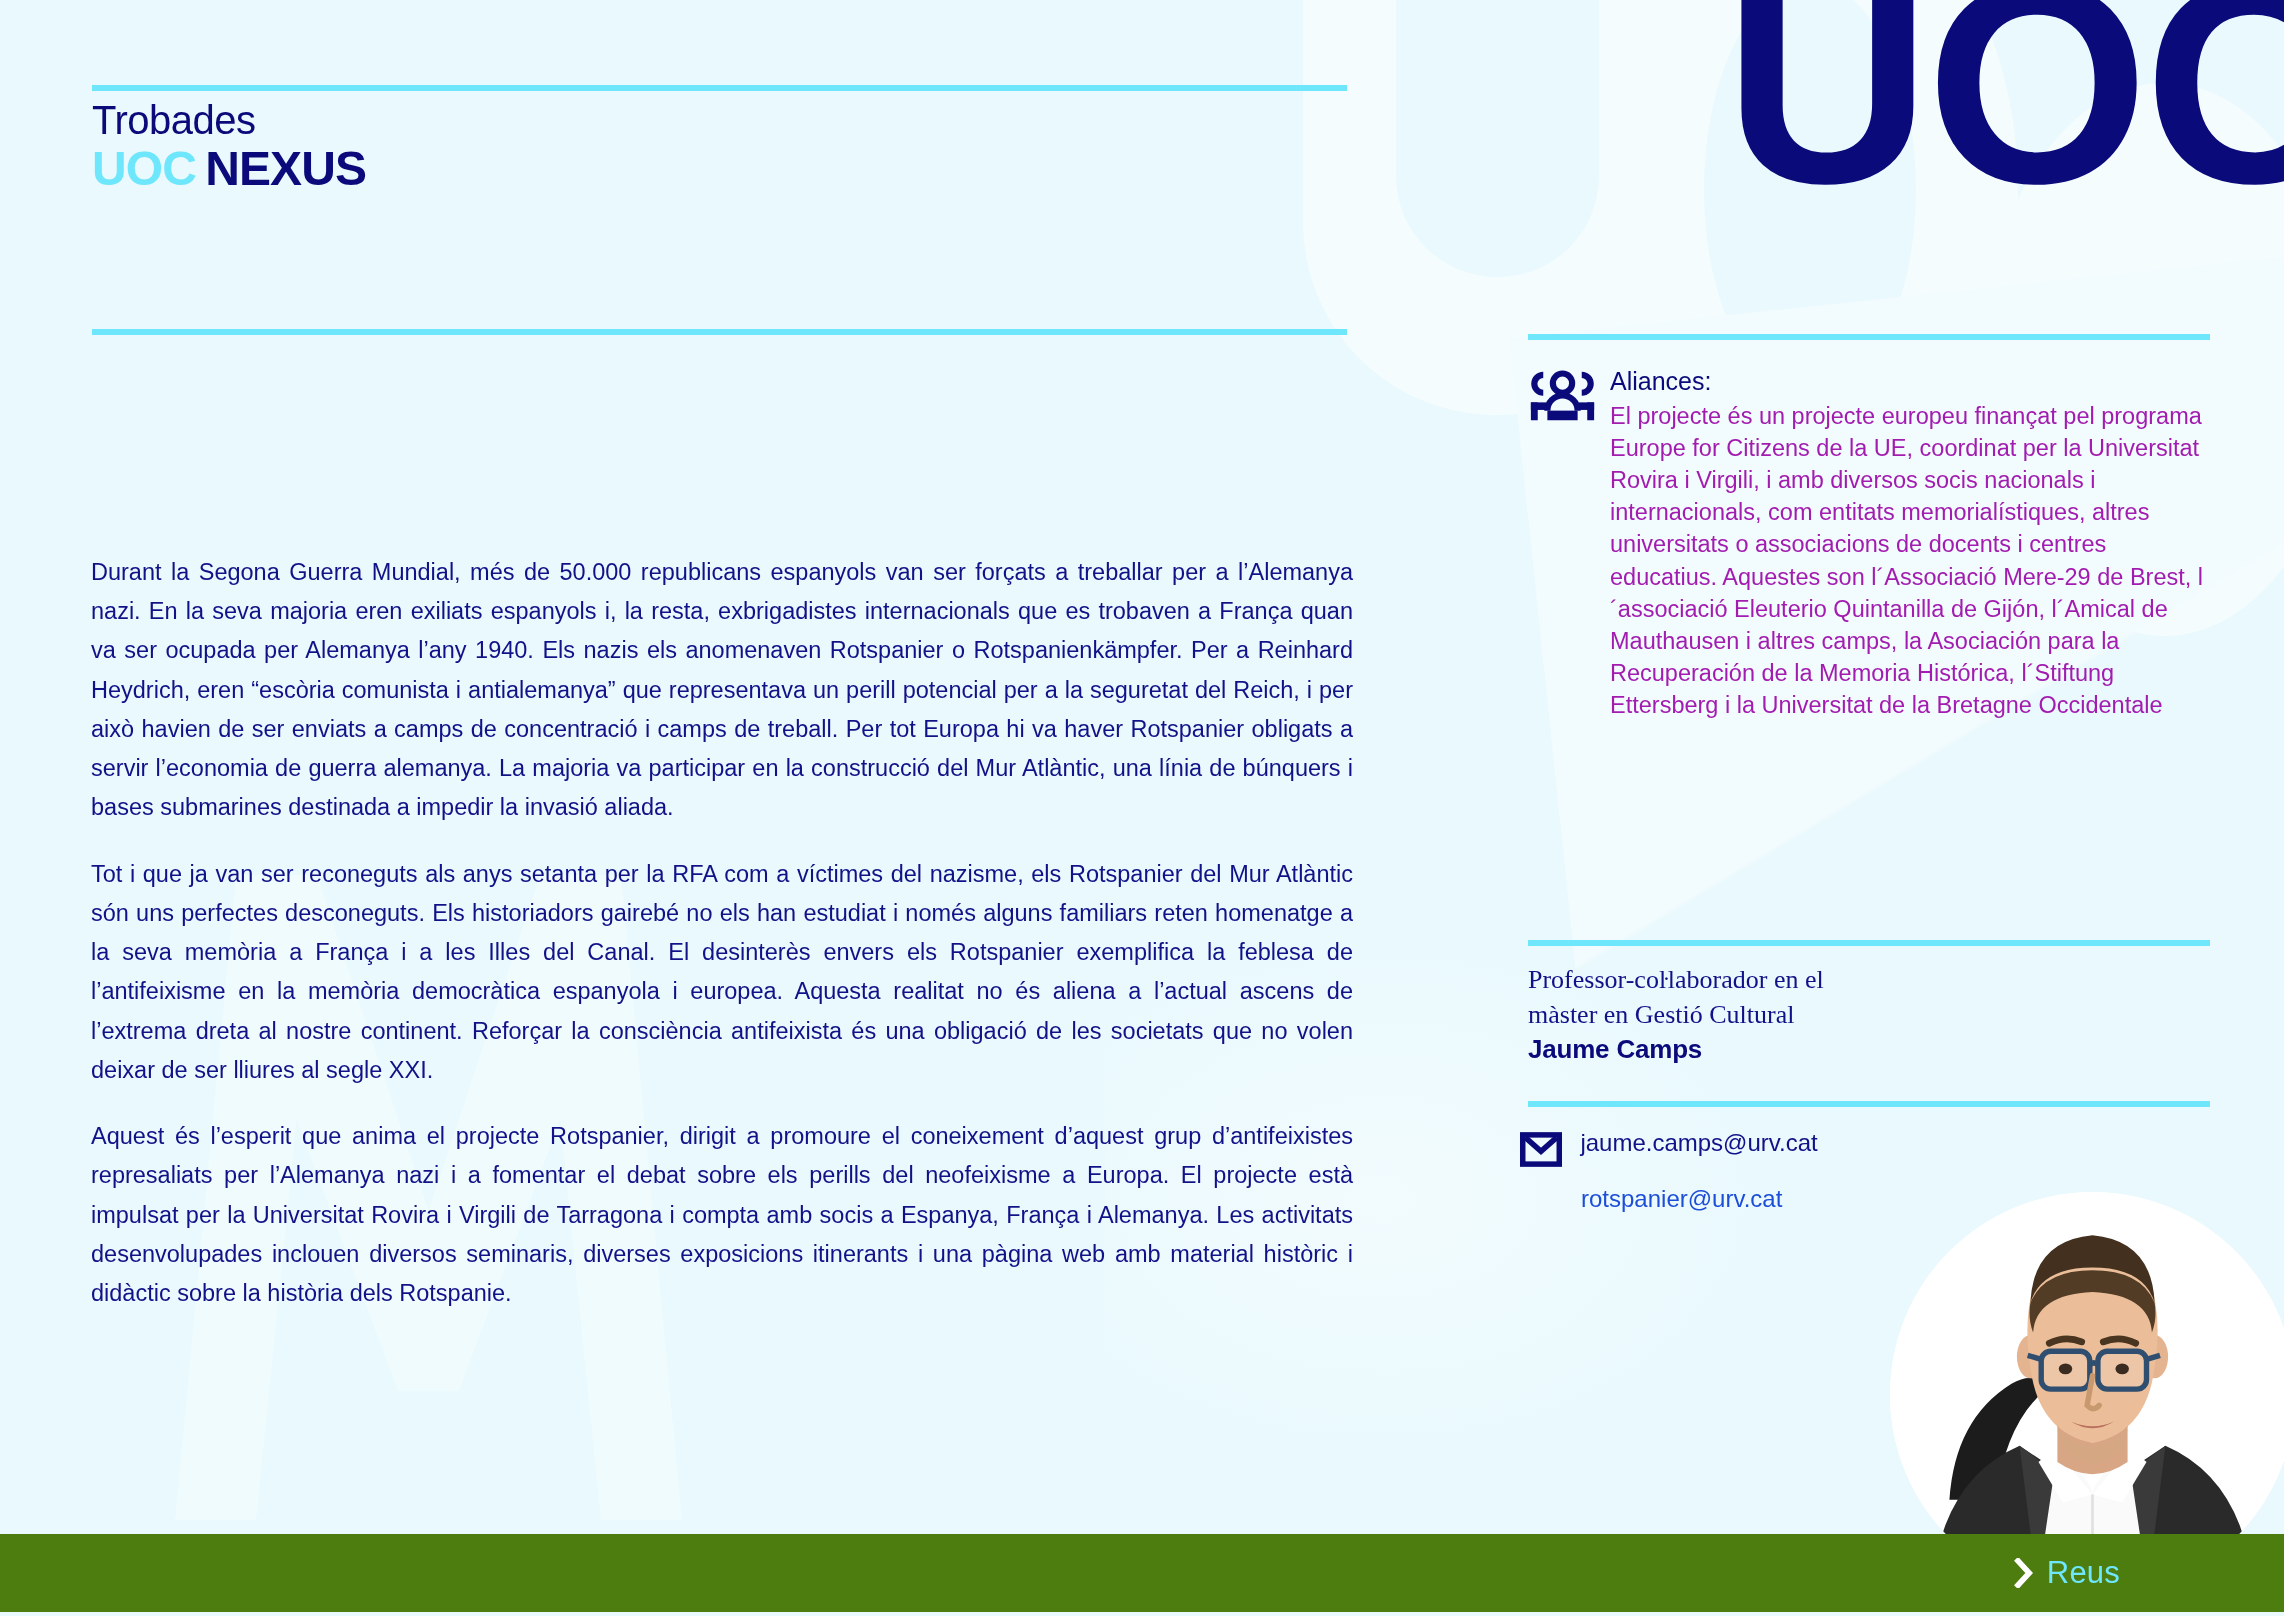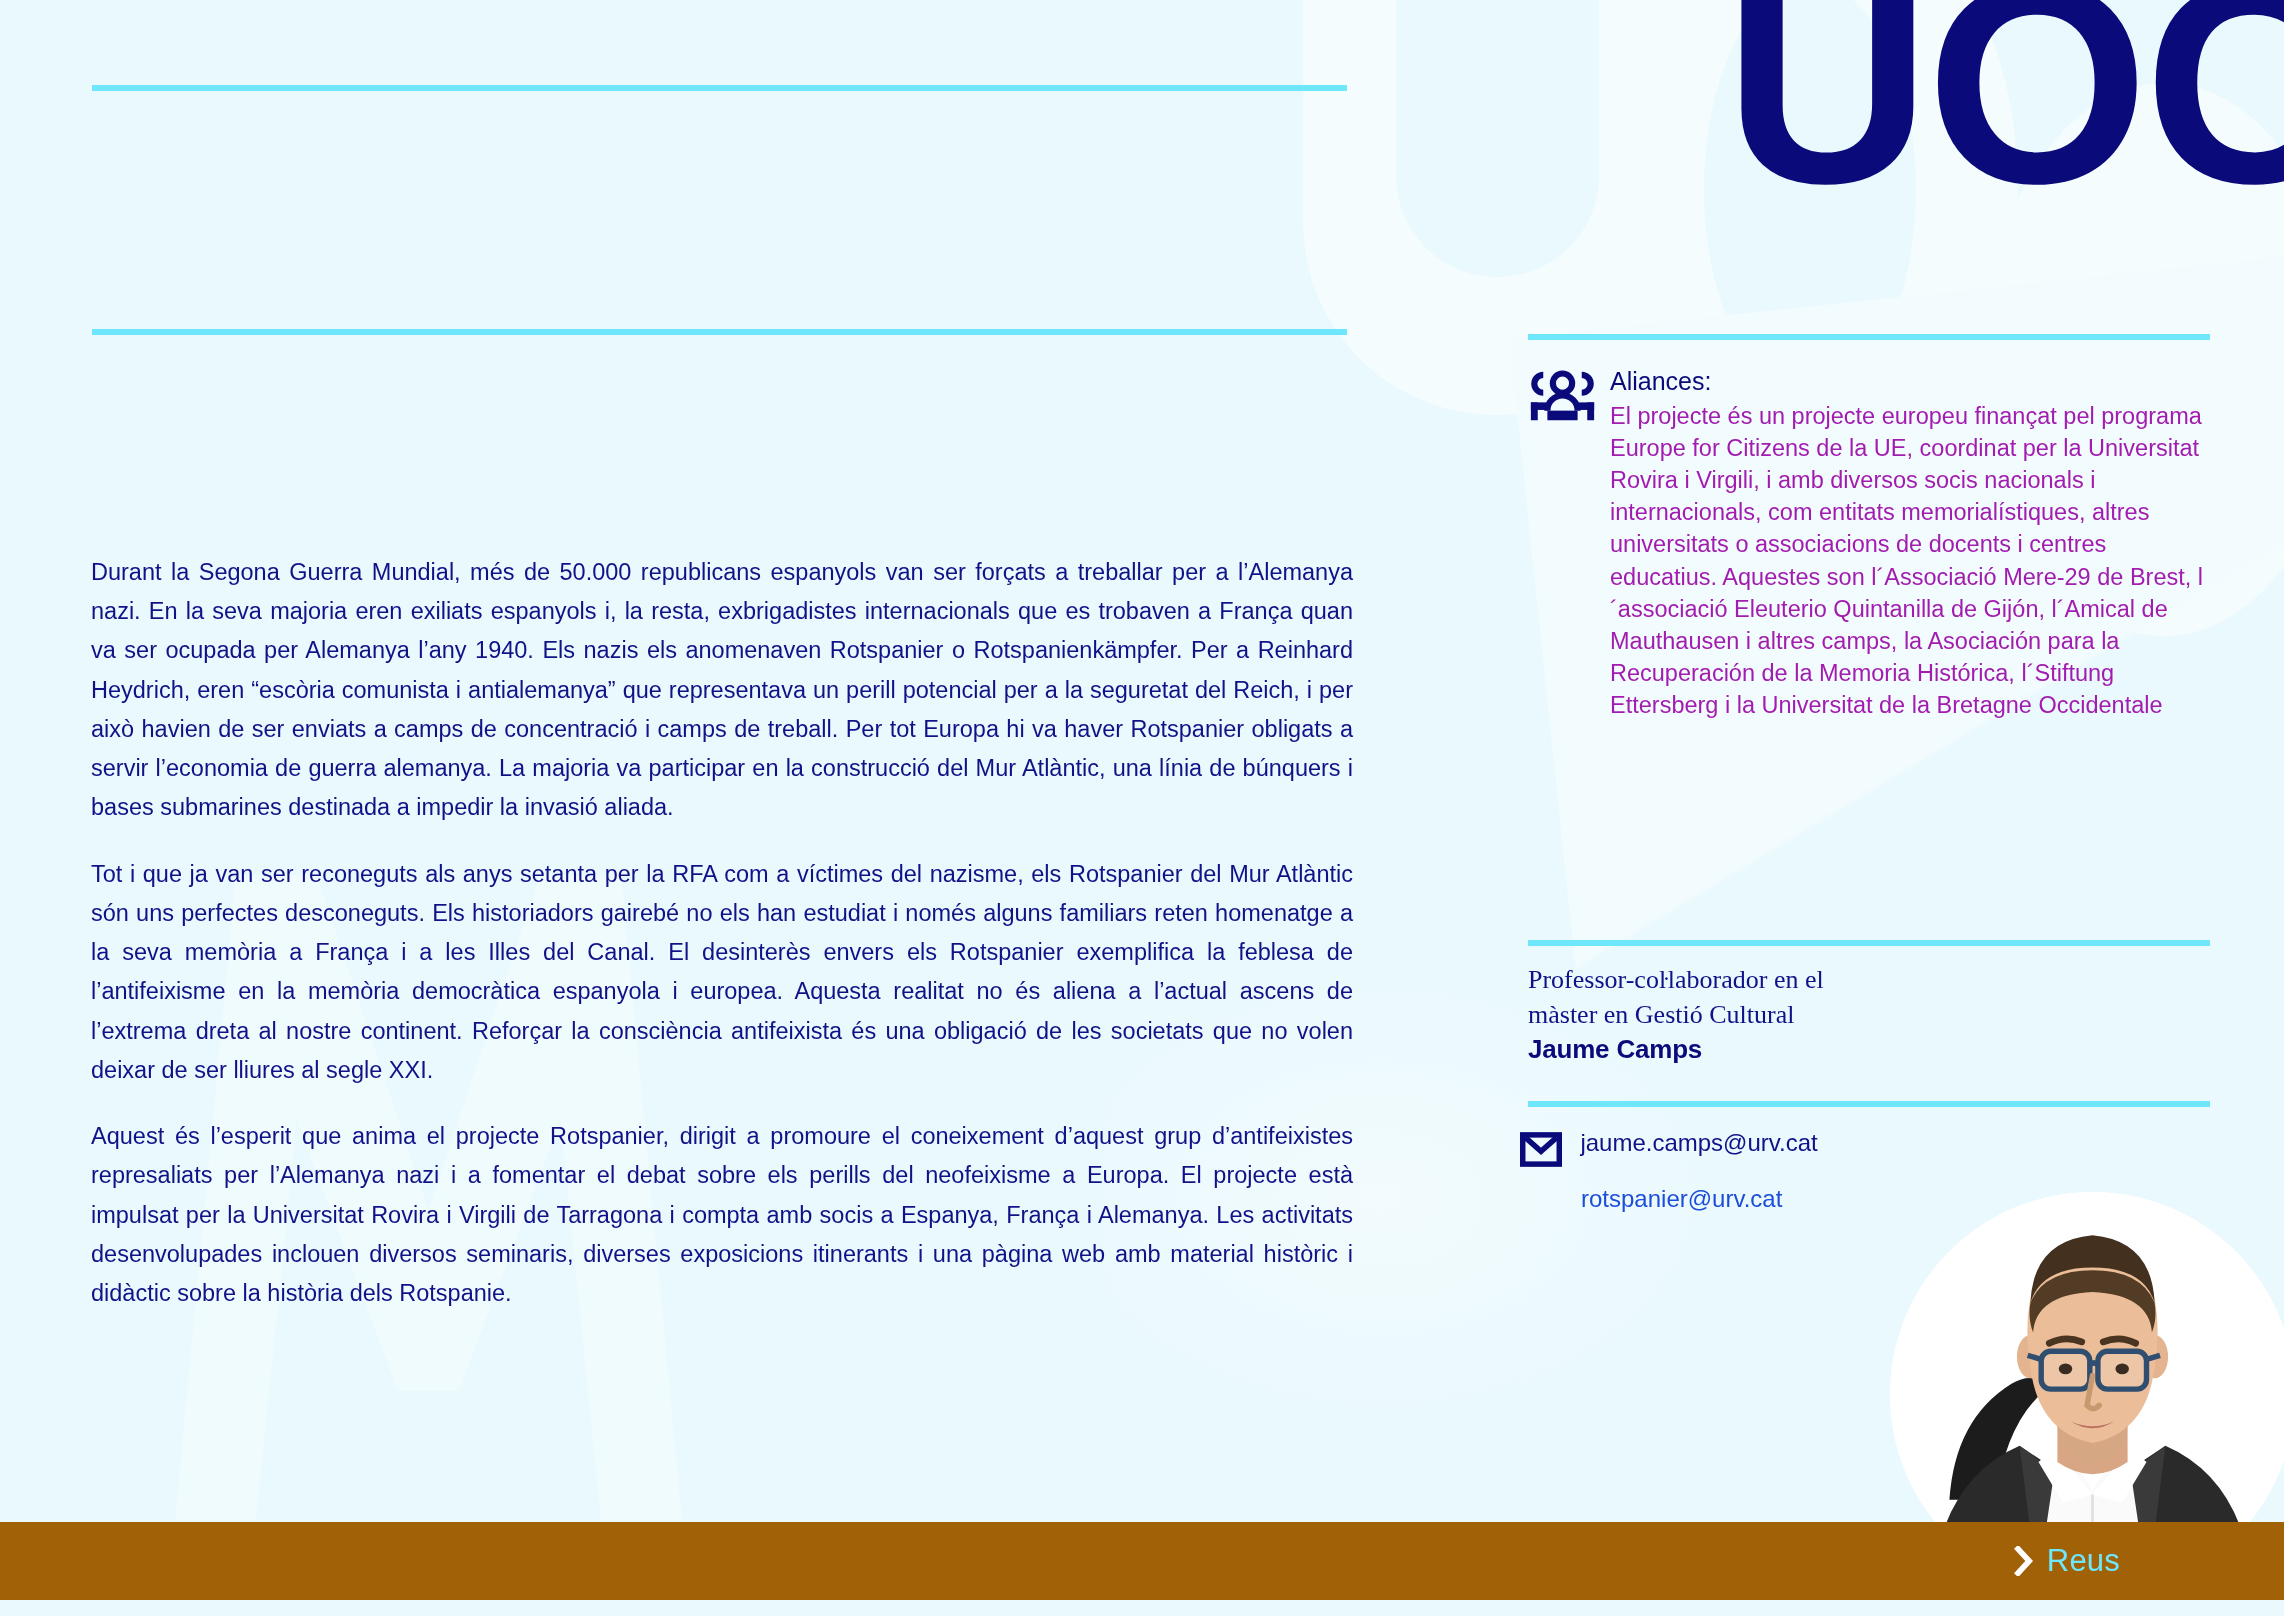--- a/index.html
+++ b/index.html
@@ -246,23 +246,23 @@
     height: 405px;
     border-radius: 50%;
     background: #FFFFFF;
     overflow: hidden;
   }
   #portrait-art { position: absolute; inset: 0; }
 
   
   #footer-bar {
     position: absolute;
-    left: 0; bottom: 16px;
+    left: 0; bottom: 4px;
     width: 2284px; height: 78px;
-    background: #a16207;
+    background: #4d7c0f;
     display: flex;
     align-items: center;
     justify-content: flex-end;
     padding-right: 164px;
   }
   #footer-chevron {
     width: 19.3px; height: 30px;
     margin-right: 14px;
   }
   #footer-location {
@@ -283,20 +283,26 @@
   <div class="wm-o1in"></div>
   <div class="wm wm-c1"></div>
   <div class="wm wm-big-diag"></div>
   <div class="wm wm-m"></div>
   <div class="wm wm-soft1"></div>
 
   <div class="corner-logo">UOC</div>
 
   <div id="header-rule" class="rule"></div>
 
+  <div id="brand-block">
+    <div id="brand-trobades">Trobades</div>
+    <div id="brand-nexus">
+      <span id="brand-uoc">UOC</span><span id="brand-nx">NEXUS</span>
+    </div>
+  </div>
 
   <div id="title-rule" class="rule"></div>
 
 
   <div id="article-body">
     <p>Durant la Segona Guerra Mundial, més de 50.000 republicans espanyols van ser forçats a treballar per a l’Alemanya nazi. En la seva majoria eren exiliats espanyols i, la resta, exbrigadistes internacionals que es trobaven a França quan va ser ocupada per Alemanya l’any 1940. Els nazis els anomenaven Rotspanier o Rotspanienkämpfer. Per a Reinhard Heydrich, eren “escòria comunista i antialemanya” que representava un perill potencial per a la seguretat del Reich, i per això havien de ser enviats a camps de concentració i camps de treball. Per tot Europa hi va haver Rotspanier obligats a servir l’economia de guerra alemanya. La majoria va participar en la construcció del Mur Atlàntic, una línia de búnquers i bases submarines destinada a impedir la invasió aliada.</p>
     <p>Tot i que ja van ser reconeguts als anys setanta per la RFA com a víctimes del nazisme, els Rotspanier del Mur Atlàntic són uns perfectes desconeguts. Els historiadors gairebé no els han estudiat i només alguns familiars reten homenatge a la seva memòria a França i a les Illes del Canal. El desinterès envers els Rotspanier exemplifica la feblesa de l’antifeixisme en la memòria democràtica espanyola i europea. Aquesta realitat no és aliena a l’actual ascens de l’extrema dreta al nostre continent. Reforçar la consciència antifeixista és una obligació de les societats que no volen deixar de ser lliures al segle XXI.</p>
     <p>Aquest és l’esperit que anima el projecte Rotspanier, dirigit a promoure el coneixement d’aquest grup d’antifeixistes represaliats per l’Alemanya nazi i a fomentar el debat sobre els perills del neofeixisme a Europa. El projecte està impulsat per la Universitat Rovira i Virgili de Tarragona i compta amb socis a Espanya, França i Alemanya. Les activitats desenvolupades inclouen diversos seminaris, diverses exposicions itinerants i una pàgina web amb material històric i didàctic sobre la història dels Rotspanie.</p>
   </div>
 

